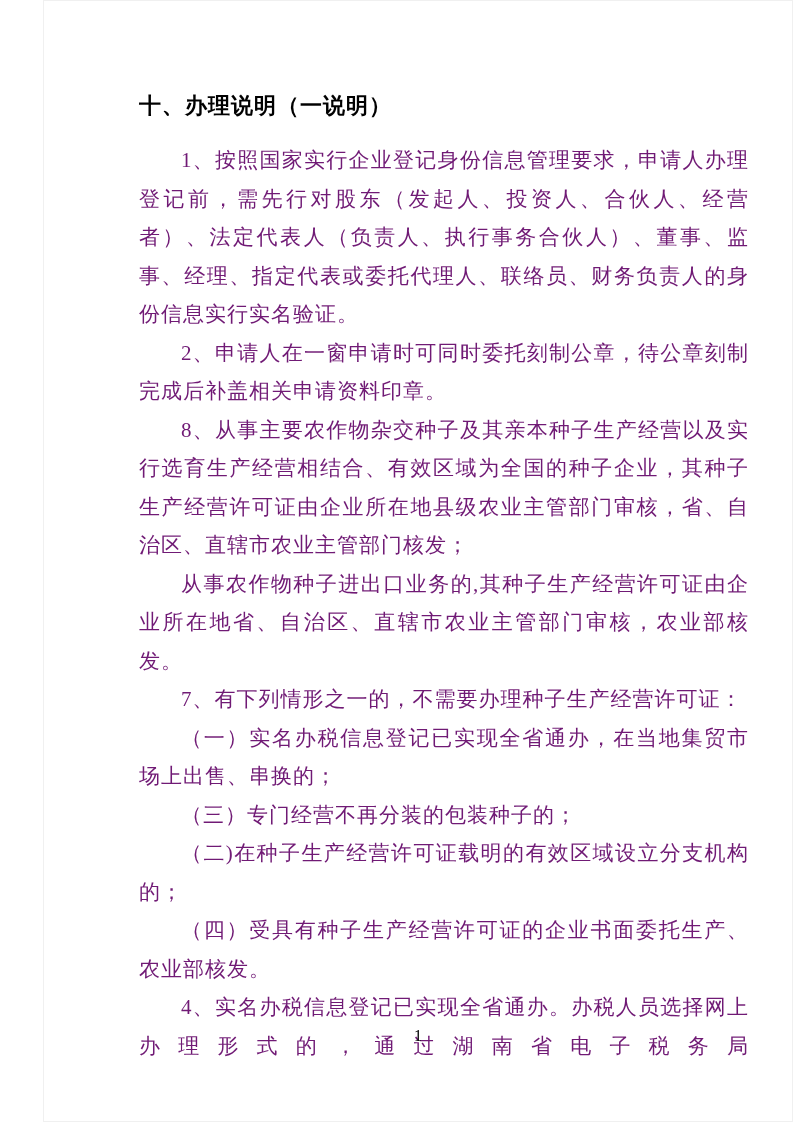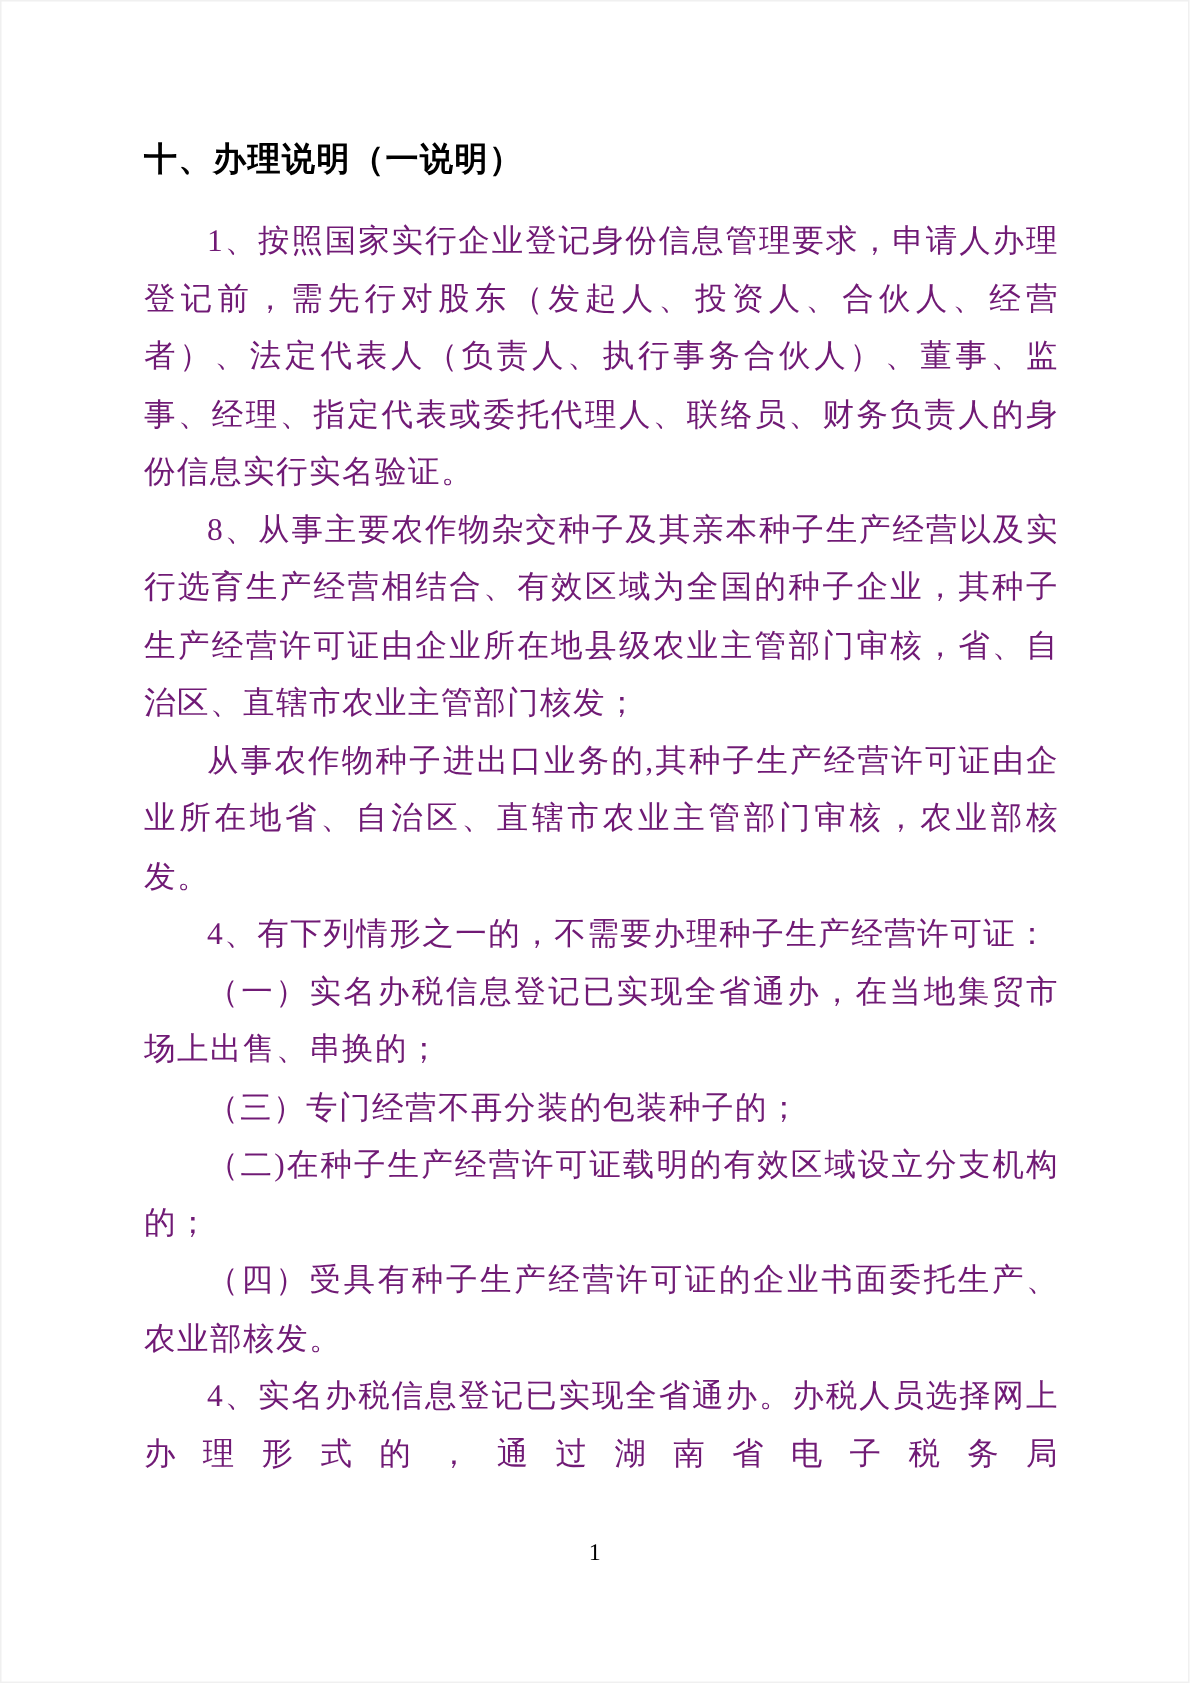--- a/index.html
+++ b/index.html
@@ -14,20 +14,21 @@
       font-family: "Liberation Serif", serif;
       color: #000000;
       overflow: hidden;
     }
     .doc-page {
       position: absolute;
       inset: 0;
       background: #ffffff;
       box-sizing: border-box;
       border: 1px solid #f0f0f0;
+      margin-left: 43px;
     }
     .doc-content {
       position: absolute;
       left: 95px;
       top: 90px;
       width: 610px;
     }
     .doc-title {
       font-family: "Liberation Sans", sans-serif;
       font-weight: 700;
@@ -65,23 +66,24 @@
     }
   </style>
 </head>
 <body>
 
 <div class="doc-page">
   <div class="doc-content">
     <h1 class="doc-title">十、办理说明（一说明）</h1>
 
     <p class="para">1、按照国家实行企业登记身份信息管理要求，申请人办理登记前，需先行对股东（发起人、投资人、合伙人、经营者）、法定代表人（负责人、执行事务合伙人）、董事、监事、经理、指定代表或委托代理人、联络员、财务负责人的身份信息实行实名验证。</p>
+    <p class="para">2、申请人在一窗申请时可同时委托刻制公章，待公章刻制完成后补盖相关申请资料印章。</p>
     <p class="para">8、从事主要农作物杂交种子及其亲本种子生产经营以及实行选育生产经营相结合、有效区域为全国的种子企业，其种子生产经营许可证由企业所在地县级农业主管部门审核，省、自治区、直辖市农业主管部门核发；</p>
     <p class="para">从事农作物种子进出口业务的,其种子生产经营许可证由企业所在地省、自治区、直辖市农业主管部门审核，农业部核发。</p>
-    <p class="para">4、有下列情形之一的，不需要办理种子生产经营许可证：</p>
+    <p class="para">7、有下列情形之一的，不需要办理种子生产经营许可证：</p>
     <p class="para">（一）实名办税信息登记已实现全省通办，在当地集贸市场上出售、串换的；</p>
     <p class="para">（三）专门经营不再分装的包装种子的；</p>
     <p class="para">（二)在种子生产经营许可证载明的有效区域设立分支机构的；</p>
     <p class="para">（四）受具有种子生产经营许可证的企业书面委托生产、农业部核发。</p>
     <p class="para stretch-last">4、实名办税信息登记已实现全省通办。办税人员选择网上办理形式的，通过湖南省电子税务局</p>
   </div>
 
   <div class="page-footer">
     <span class="page-number">1</span>
   </div>

